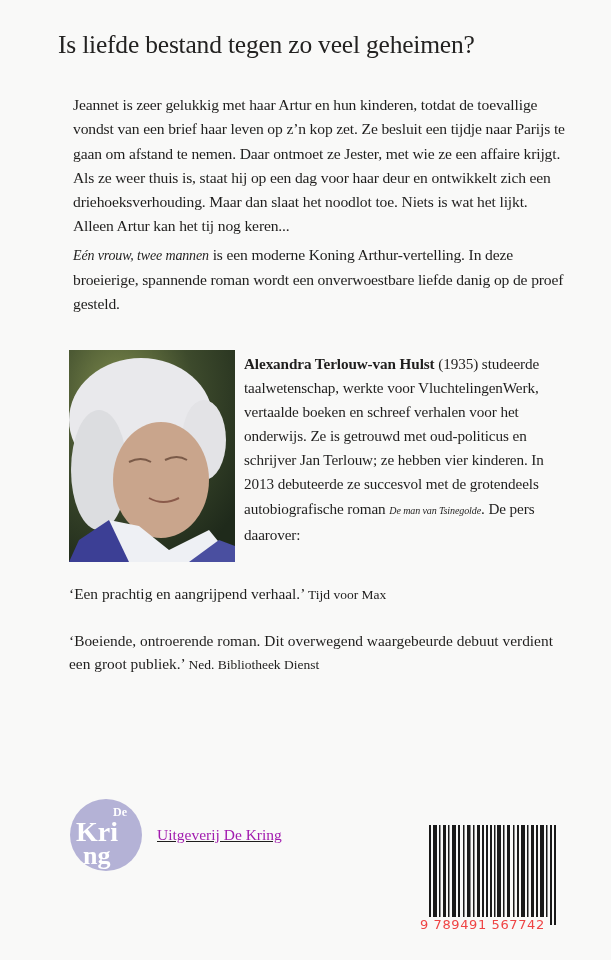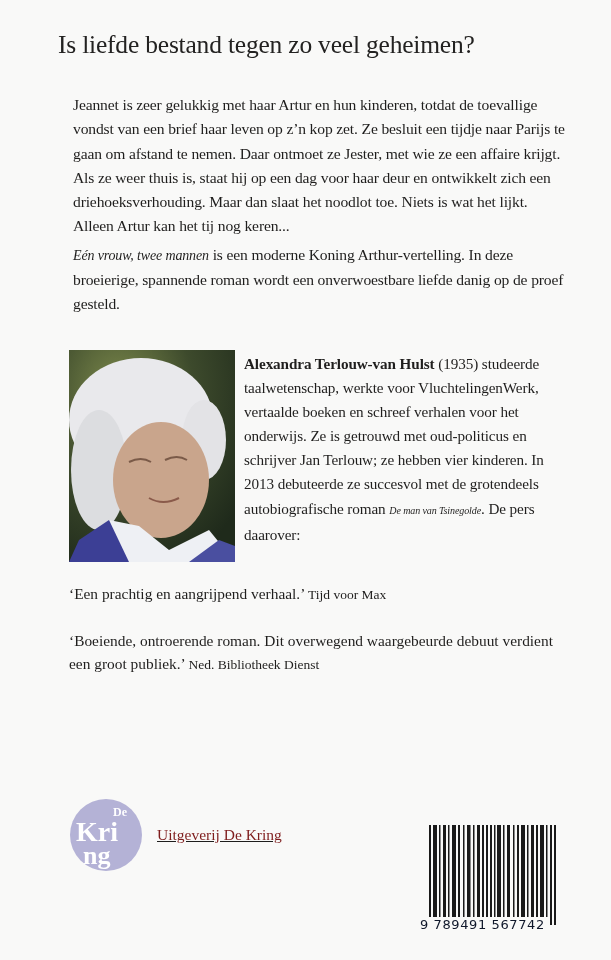--- a/index.html
+++ b/index.html
@@ -35,28 +35,28 @@
   .quotes {
     position: absolute; left: 69px; top: 582px; width: 500px;
     font-size: 15.4px; line-height: 23.6px;
   }
   .quote { margin: 0 0 22px 0; }
   .src { font-size: 13.5px; }
   .publisher {
     position: absolute; left: 69px; top: 798px; display: flex; align-items: center; text-decoration: underline;
   }
   .logo { width: 74px; height: 74px; }
-  .pub-name { margin-left: 14px; font-size: 15.5px; color: #7f1d1d; }
+  .pub-name { margin-left: 14px; font-size: 15.5px; color: #a21caf; }
   .barcode {
     position: absolute; left: 427px; top: 825px; width: 131px; height: 104px;
   }
   .barcode-num {
     position: absolute; left: 418px; top: 917px;
     font-family: "DejaVu Sans", sans-serif; font-size: 13px; letter-spacing: 0.6px;
-    color: #0f172a; background: #f9f9f8; padding: 0 2px;
+    color: #ef4444; background: #f9f9f8; padding: 0 2px;
   }
 </style>
 </head>
 <body>
 
 <div class="headline">Is liefde bestand tegen zo veel geheimen?</div>
 
 <div class="blurb">
   <p>Jeannet is zeer gelukkig met haar Artur en hun kinderen, totdat de toevallige vondst van een brief haar leven op z’n kop zet. Ze besluit een tijdje naar Parijs te gaan om afstand te nemen. Daar ontmoet ze Jester, met wie ze een affaire krijgt. Als ze weer thuis is, staat hij op een dag voor haar deur en ontwikkelt zich een driehoeksverhouding. Maar dan slaat het noodlot toe. Niets is wat het lijkt. Alleen Artur kan het tij nog keren...</p>
   <p><span class="it">Eén vrouw, twee mannen</span><span> is een moderne Koning Arthur-vertelling. In deze broeierige, spannende roman wordt een onverwoestbare liefde danig op de proef gesteld.</span></p>

